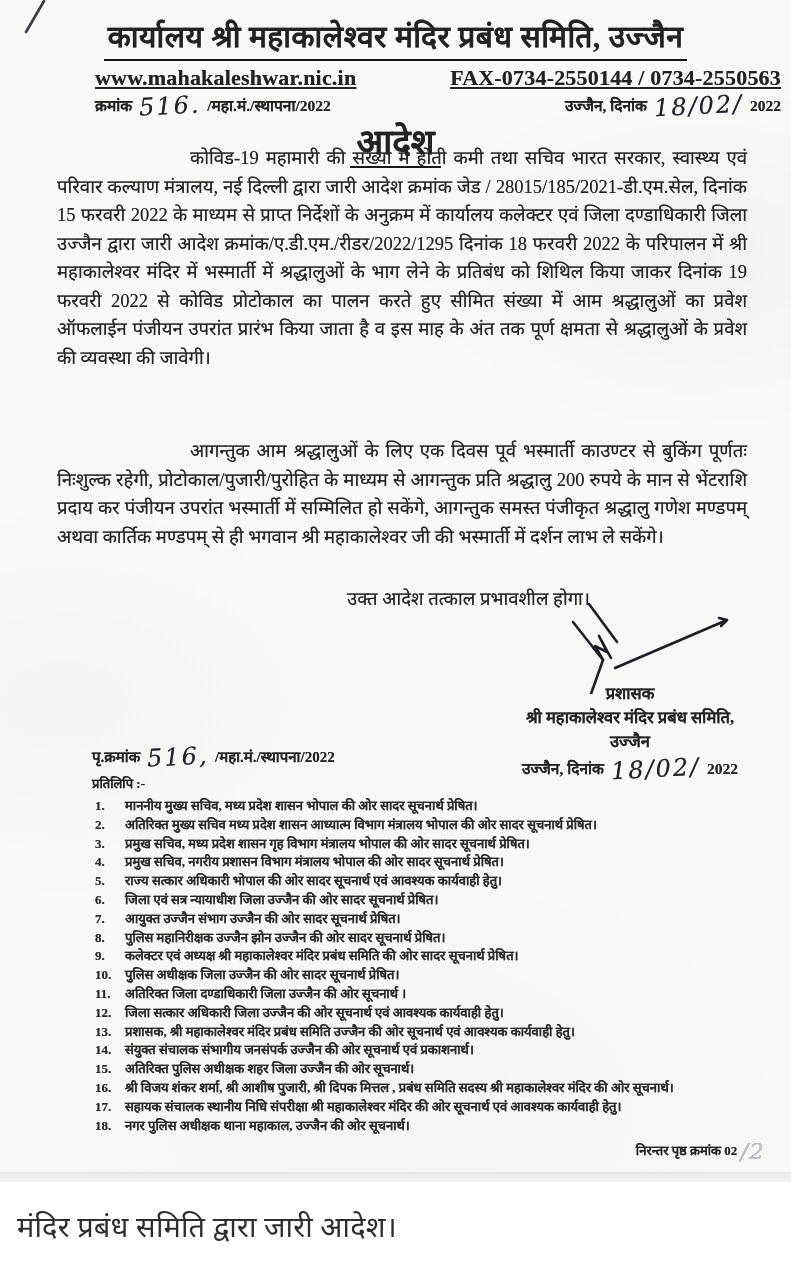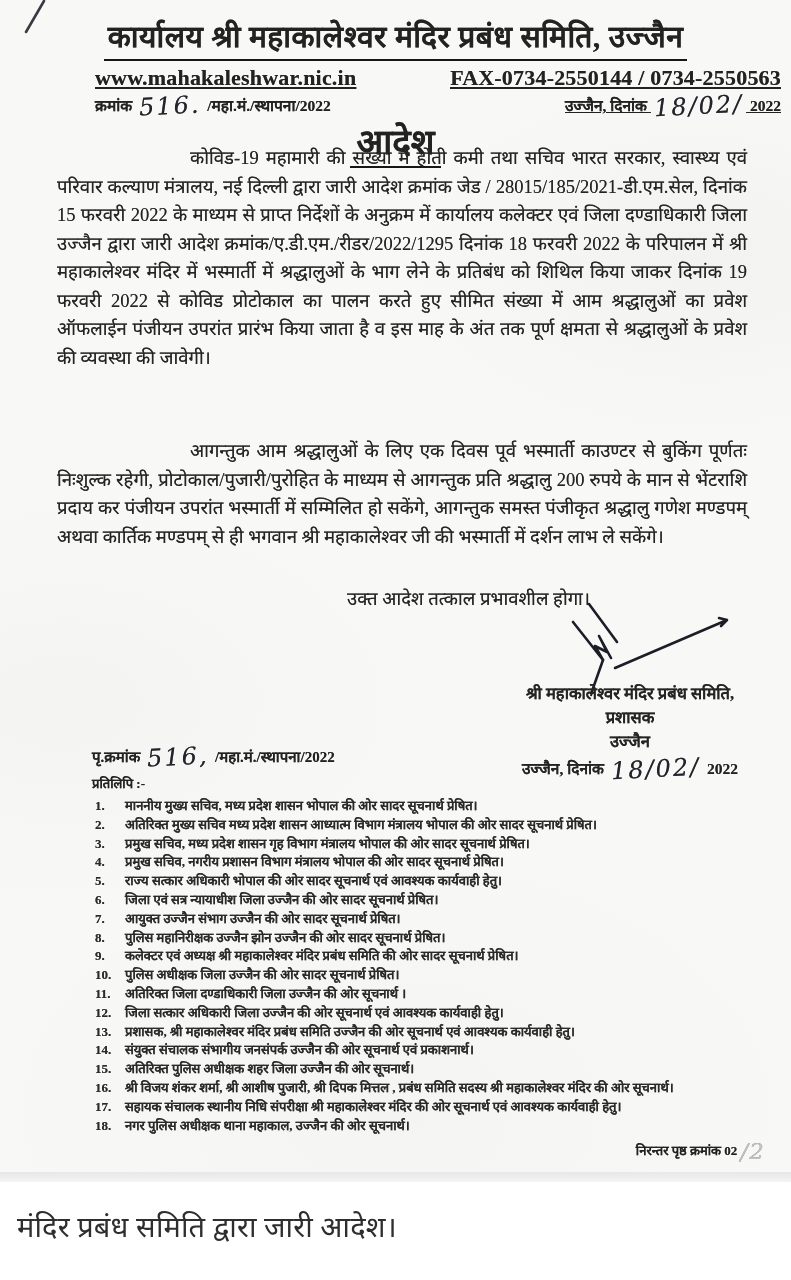--- a/index.html
+++ b/index.html
@@ -27,21 +27,21 @@
   .corner-mark{position:absolute;left:14px;top:0;}
 
   .org-title-wrap{padding-top:15px;text-align:center;}
   .org-title{
     display:inline-block;font-size:30px;font-weight:bold;letter-spacing:0.5px;
     border-bottom:2.5px solid #161616;padding:0 4px 3px 4px;white-space:nowrap;
   }
 
   .meta-row{display:flex;justify-content:space-between;align-items:flex-start;margin-top:4px;}
   .meta-left{margin-left:95px;}
-  .meta-right{margin-right:10px;text-align:right;text-decoration:underline;}
+  .meta-right{margin-right:10px;text-align:right;}
   .website,.fax{
     font-family:"Liberation Serif","DejaVu Serif",serif;
     font-size:22px;font-weight:bold;text-decoration:underline;letter-spacing:0.2px;
   }
   .refline,.dateline{font-size:15.5px;font-weight:bold;margin-top:3px;white-space:nowrap;}
 
   .hw{
     font-family:"DejaVu Serif","Liberation Serif",serif;
     font-style:italic;font-weight:normal;color:#23232e;
     display:inline-block;
@@ -138,22 +138,22 @@
 
     <div class="sign-block">
       <svg class="signature" width="230" height="96" viewBox="0 0 230 96">
         <g stroke="#1d1d28" stroke-width="2.6" fill="none" stroke-linecap="round" stroke-linejoin="round">
           <path d="M74,6 L102,44"></path>
           <path d="M58,24 L88,62 L80,48 L92,54 L84,38 L96,60"></path>
           <path d="M88,62 L76,96"></path>
           <path d="M100,70 L212,22 L204,20 M212,22 L206,28"></path>
         </g>
       </svg>
+      <div class="sign-line">प्रशासक</div>
       <div class="sign-line">श्री महाकालेश्वर मंदिर प्रबंध समिति,</div>
-      <div class="sign-line">प्रशासक</div>
       <div class="sign-line">उज्जैन</div>
       <div class="dateline">
         <span>उज्जैन, दिनांक</span>
         <span class="hw hw-big">18/02/</span>
         <span>2022</span>
       </div>
     </div>
 
     <div class="endorse-ref">
       <span>पृ.क्रमांक</span>

